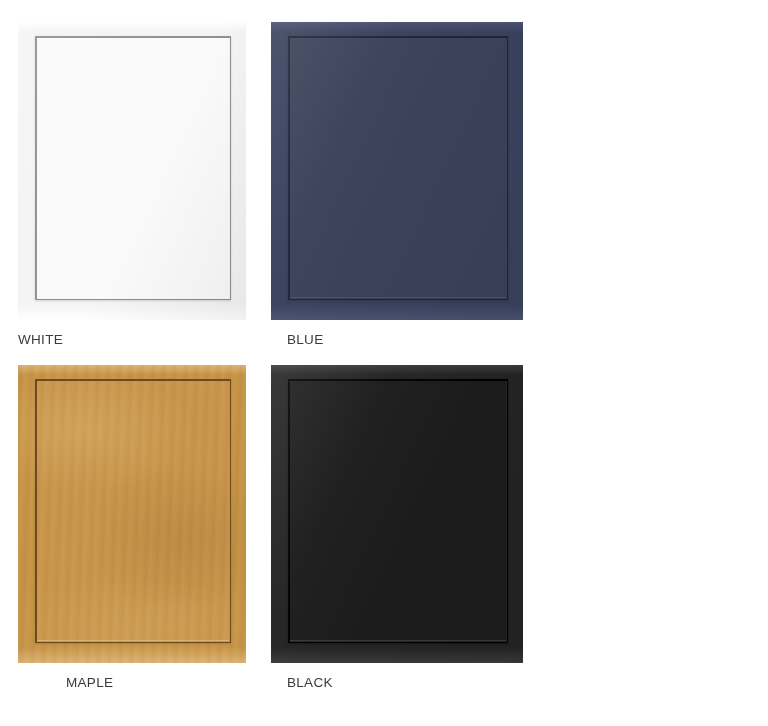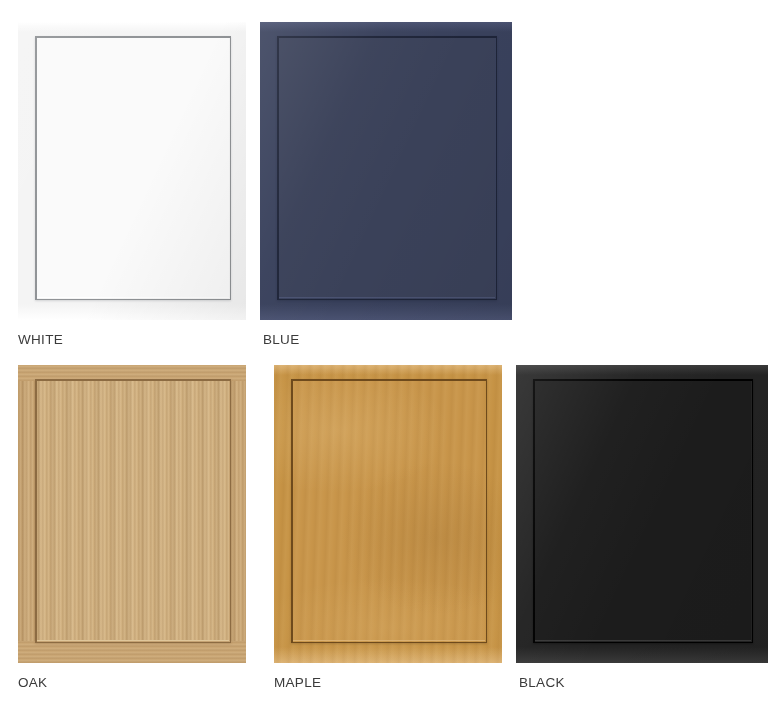--- a/index.html
+++ b/index.html
@@ -21,20 +21,21 @@
     height: 726px;
     box-sizing: border-box;
     padding: 22px 0 0 0;
   }
 
   .swatch-row {
     display: flex;
     width: 768px;
     height: 343px;
     box-sizing: border-box;
+    gap: 11px;
   }
 
   .swatch-cell {
     width: 256px;
     height: 343px;
     box-sizing: border-box;
     position: relative;
   }
 
   
@@ -125,21 +126,21 @@
     position: absolute;
     left: 18px;
     top: 310px;
     font-size: 13.5px;
     line-height: 16px;
     letter-spacing: 0.3px;
     color: #3b3b3b;
     white-space: nowrap;
   }
   .swatch-cell.col-3 .swatch-label {
-    left: 7px;
+    left: 20px;
   }
 </style>
 </head>
 <body style="background: rgb(255, 255, 255);">
 
 <div class="swatch-grid">
 
   <div class="swatch-row">
 
     <div class="swatch-cell col-1">
@@ -162,42 +163,30 @@
         <div class="panel-highlight" style="border-color: rgb(74, 82, 113);"></div>
         <div class="sheen" style="background: linear-gradient(115deg, rgba(255, 255, 255, 0.1) 0%, rgba(255, 255, 255, 0.02) 32%, rgba(255, 255, 255, 0) 55%, rgba(0, 0, 0, 0.05) 100%);"></div>
       </div>
       <div class="swatch-label" style="color: rgb(59, 59, 59);">BLUE</div>
     </div>
 
   </div>
 
   <div class="swatch-row">
 
-    <div class="swatch-cell col-1">
-      <div class="door">
-        <div class="door-frame" style="background: linear-gradient(rgb(224, 199, 155) 0px, rgb(200, 164, 114) 10px, rgb(200, 164, 114) calc(100% - 16px), rgb(224, 199, 155) 100%);"></div>
-        <div class="door-panel" style="background: rgb(207, 174, 125);"></div>
-        <div class="grain-vertical" style="background: repeating-linear-gradient(90deg, rgba(120, 86, 48, 0) 0px, rgba(120, 86, 48, 0.18) 1px, rgba(255, 236, 200, 0.16) 2px, rgba(120, 86, 48, 0) 4px), repeating-linear-gradient(90deg, rgba(90, 62, 30, 0) 0px, rgba(90, 62, 30, 0.1) 5px, rgba(255, 240, 210, 0.1) 9px, rgba(90, 62, 30, 0) 15px);"></div>
-        <div class="grain-horizontal-top" style="background: repeating-linear-gradient(0deg, rgba(120, 86, 48, 0) 0px, rgba(120, 86, 48, 0.16) 1px, rgba(255, 238, 205, 0.14) 2px, rgba(120, 86, 48, 0) 4px) rgb(200, 164, 114); background-blend-mode: normal;"></div>
-        <div class="grain-horizontal-bottom" style="background: repeating-linear-gradient(0deg, rgba(120, 86, 48, 0) 0px, rgba(120, 86, 48, 0.16) 1px, rgba(255, 238, 205, 0.14) 2px, rgba(120, 86, 48, 0) 4px) rgb(200, 164, 114); background-blend-mode: normal;"></div>
-        <div class="panel-shadow" style="border-color: rgb(140, 107, 66); box-shadow: rgba(140, 107, 66, 0.333) 0px 1px 2px;"></div>
-        <div class="panel-highlight" style="border-color: rgb(224, 199, 155);"></div>
-      </div>
-      <div class="swatch-label" style="color: rgb(59, 59, 59);">OAK</div>
-    </div>
 
     <div class="swatch-cell col-2">
       <div class="door">
         <div class="door-frame" style="background: linear-gradient(rgb(220, 178, 115) 0px, rgb(198, 147, 69) 10px, rgb(198, 147, 69) calc(100% - 16px), rgb(220, 178, 115) 100%);"></div>
         <div class="door-panel" style="background: rgb(200, 149, 74);"></div>
         <div class="mottle" style="background: radial-gradient(160px 90px at 28% 22%, rgba(255, 230, 180, 0.16), rgba(0, 0, 0, 0) 70%), radial-gradient(140px 110px at 72% 58%, rgba(120, 78, 26, 0.14), rgba(0, 0, 0, 0) 70%), radial-gradient(190px 70px at 50% 88%, rgba(255, 226, 170, 0.1), rgba(0, 0, 0, 0) 72%), repeating-linear-gradient(92deg, rgba(110, 70, 22, 0) 0px, rgba(110, 70, 22, 0.05) 3px, rgba(255, 233, 186, 0.05) 7px, rgba(110, 70, 22, 0) 11px);"></div>
         <div class="panel-shadow" style="border-color: rgb(110, 74, 28); box-shadow: rgba(110, 74, 28, 0.333) 0px 1px 2px;"></div>
         <div class="panel-highlight" style="border-color: rgb(220, 178, 115);"></div>
       </div>
-      <div class="swatch-label" style="color: rgb(59, 59, 59);">MAPLE</div>
+      <div class="swatch-label" style="color: rgb(59, 59, 59); margin-left: 48px;">MAPLE</div>
     </div>
 
     <div class="swatch-cell col-3">
       <div class="door">
         <div class="door-frame" style="background: linear-gradient(rgb(58, 58, 58) 0px, rgb(35, 35, 35) 10px, rgb(35, 35, 35) calc(100% - 16px), rgb(58, 58, 58) 100%);"></div>
         <div class="door-panel" style="background: rgb(28, 28, 28);"></div>
         <div class="panel-shadow" style="border-color: rgb(0, 0, 0); box-shadow: rgba(0, 0, 0, 0.333) 0px 1px 2px;"></div>
         <div class="panel-highlight" style="border-color: rgb(58, 58, 58);"></div>
         <div class="sheen" style="background: linear-gradient(115deg, rgba(255, 255, 255, 0.1) 0%, rgba(255, 255, 255, 0.02) 32%, rgba(255, 255, 255, 0) 55%, rgba(0, 0, 0, 0.05) 100%);"></div>
       </div>

